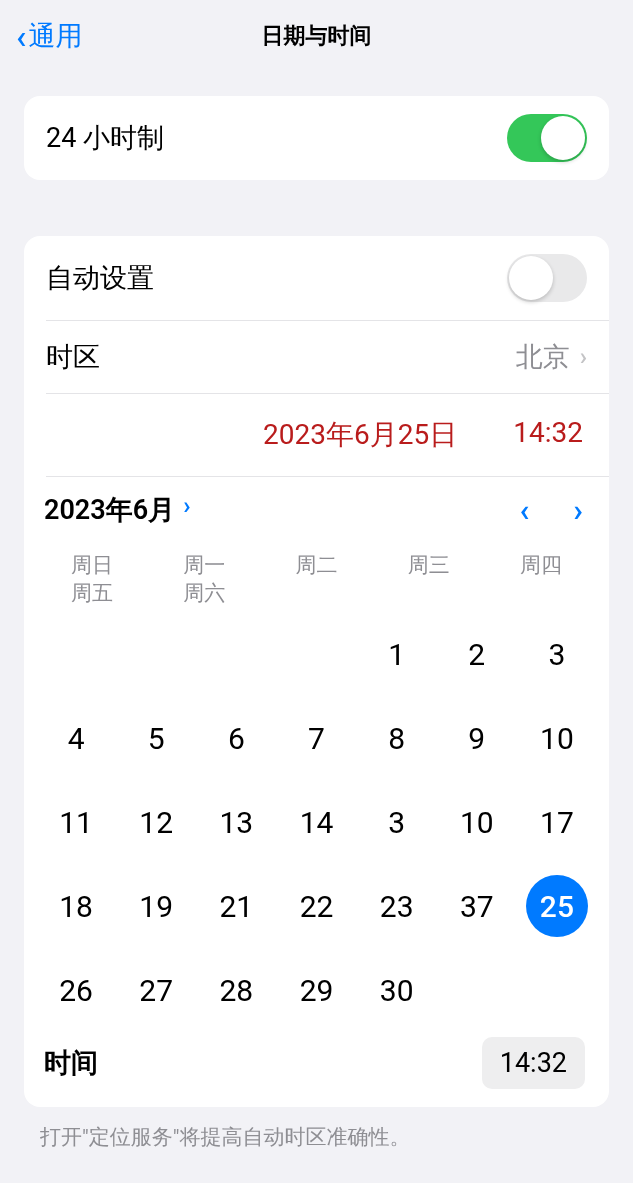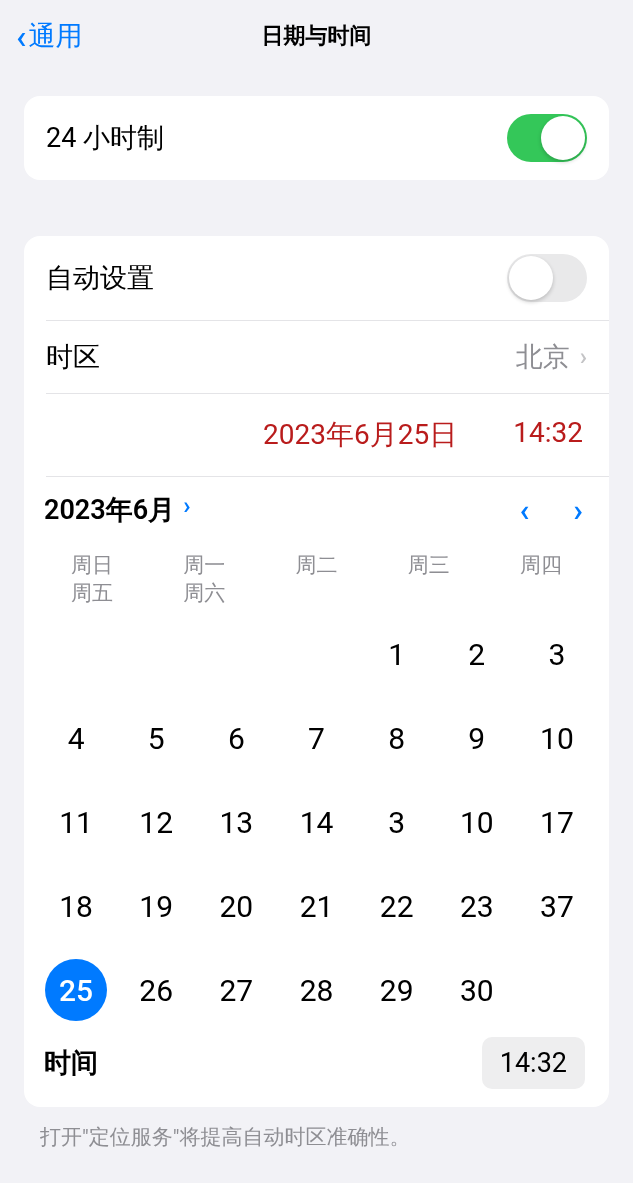--- a/index.html
+++ b/index.html
@@ -338,23 +338,20 @@
         <div class="day-cell">
           <span>17</span>
         </div>
         <div class="day-cell">
           <span>18</span>
         </div>
         <div class="day-cell">
           <span>19</span>
         </div>
         <div class="day-cell">
-          <span>20</span>
-        </div>
-        <div class="day-cell">
           <span>21</span>
         </div>
         <div class="day-cell">
           <span>22</span>
         </div>
         <div class="day-cell">
           <span>23</span>
         </div>
         <div class="day-cell">
           <span>37</span>

